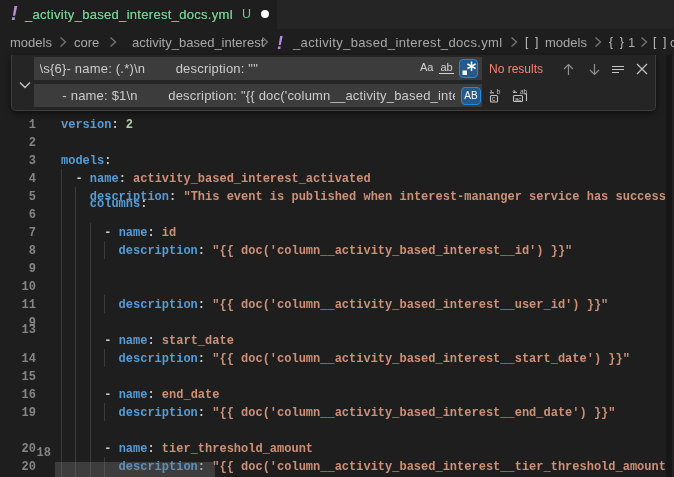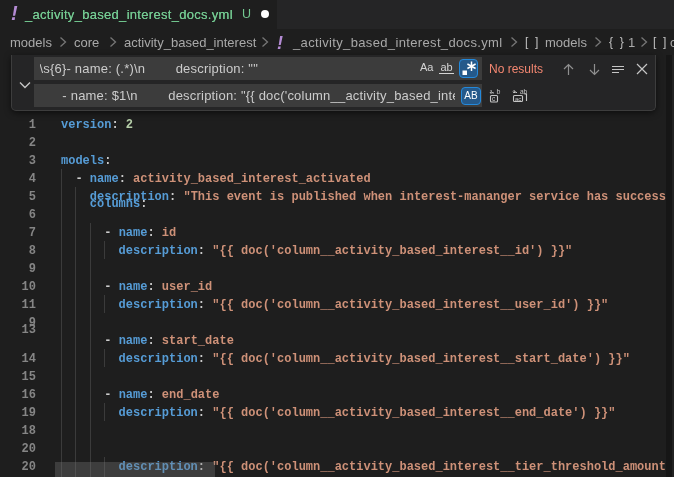--- a/index.html
+++ b/index.html
@@ -64,21 +64,21 @@
 
   <div id="crumbs">
     <span class="t" style="left:10px;">models</span>
     <svg class="sep" style="left:59px;" viewBox="0 0 8 10">
         <path d="M1.5 0.5 L6.5 5 L1.5 9.5" stroke="#767676" fill="none" stroke-width="1.3"></path>
       </svg>
     <span class="t" style="left:74px;">core</span>
     <svg class="sep" style="left:109px;" viewBox="0 0 8 10">
         <path d="M1.5 0.5 L6.5 5 L1.5 9.5" stroke="#767676" fill="none" stroke-width="1.3"></path>
       </svg>
-    <span class="t" style="left:124px;text-align:center;">activity_based_interest</span>
+    <span class="t" style="left:132px;text-align:center;">activity_based_interest</span>
     <svg class="sep" style="left:261px;" viewBox="0 0 8 10">
         <path d="M1.5 0.5 L6.5 5 L1.5 9.5" stroke="#767676" fill="none" stroke-width="1.3"></path>
       </svg>
     <span class="t" style="left:277px;top:4px;color:#b48bd4;font-weight:bold;font-style:italic;font-size:18px;">!</span>
     <span class="t" style="left:293px;letter-spacing:0.35px;">_activity_based_interest_docs.yml</span>
     <svg class="sep" style="left:510px;" viewBox="0 0 8 10">
         <path d="M1.5 0.5 L6.5 5 L1.5 9.5" stroke="#767676" fill="none" stroke-width="1.3"></path>
       </svg>
     <span class="t ic" style="left:525px;font-size:12px;">[&nbsp;&nbsp;]</span>
     <span class="t" style="left:545px;">models</span>
@@ -106,47 +106,47 @@
     <div class="ln" style="top:187px;">8</div>
     <div class="ln" style="top:205px;">9</div>
     <div class="ln" style="top:223px;">10</div>
     <div class="ln" style="top:241px;">11</div>
     <div class="ln" style="top:259px;">9</div>
     <div class="ln" style="top:266px;">13</div>
     <div class="ln" style="top:295px;">14</div>
     <div class="ln" style="top:313px;">15</div>
     <div class="ln" style="top:331px;">16</div>
     <div class="ln" style="top:349px;">19</div>
-    <div class="ln" style="top:367px;">18</div>
+    <div class="ln" style="top:389px;padding-left:15px;">18</div>
     <div class="ln" style="top:385px;">20</div>
     <div class="ln" style="top:403px;">20</div>
 
     <div class="guide" style="left:61px;top:114px;height:308px;"></div>
     <div class="guide" style="left:75px;top:132px;height:290px;"></div>
     <div class="guide" style="left:90px;top:168px;height:254px;"></div>
     <div class="guide" style="left:104px;top:186px;height:18px;"></div>
     <div class="guide" style="left:104px;top:240px;height:18px;"></div>
     <div class="guide" style="left:104px;top:294px;height:18px;"></div>
     <div class="guide" style="left:104px;top:348px;height:18px;"></div>
     <div class="guide" style="left:104px;top:402px;height:20px;"></div>
 
     <div id="code">
       <div class="cl" style="top:61px;"><span class="k">version</span><span class="p">:</span> <span class="n">2</span></div>
       <div class="cl" style="top:97px;"><span class="k">models</span><span class="p">:</span></div>
       <div class="cl" style="top:115px;">  <span class="p">-</span> <span class="k">name</span><span class="p">:</span> <span class="s">activity_based_interest_activated</span></div>
       <div class="cl" style="top:133px;">    <span class="k">description</span><span class="p">:</span> <span class="s">"This event is published when interest-mananger service has successfully activated interest"</span></div>
       <div class="cl" style="top:140px;">    <span class="k">columns</span><span class="p">:</span></div>
       <div class="cl" style="top:169px;">      <span class="p">-</span> <span class="k">name</span><span class="p">:</span> <span class="s">id</span></div>
       <div class="cl" style="top:187px;">        <span class="k">description</span><span class="p">:</span> <span class="s">"{{ doc('column__activity_based_interest__id') }}"</span></div>
-      <div class="cl" style="top:223px;">      <span class="p">-</span> <span class="k">name</span><span class="p">:</span> <span class="s">user_id</span></div>
       <div class="cl" style="top:241px;">        <span class="k">description</span><span class="p">:</span> <span class="s">"{{ doc('column__activity_based_interest__user_id') }}"</span></div>
       <div class="cl" style="top:277px;">      <span class="p">-</span> <span class="k">name</span><span class="p">:</span> <span class="s">start_date</span></div>
       <div class="cl" style="top:295px;">        <span class="k">description</span><span class="p">:</span> <span class="s">"{{ doc('column__activity_based_interest__start_date') }}"</span></div>
       <div class="cl" style="top:331px;">      <span class="p">-</span> <span class="k">name</span><span class="p">:</span> <span class="s">end_date</span></div>
       <div class="cl" style="top:349px;">        <span class="k">description</span><span class="p">:</span> <span class="s">"{{ doc('column__activity_based_interest__end_date') }}"</span></div>
+      <div class="cl" style="top:385px;">      <span class="p">-</span> <span class="k">name</span><span class="p">:</span> <span class="s">tier_threshold_amount</span></div>
       <div class="cl" style="top:403px;">        <span class="k">description</span><span class="p">:</span> <span class="s">"{{ doc('column__activity_based_interest__tier_threshold_amount') }}"</span></div>
     </div>
 
     <div id="hscroll"></div>
     <div id="rband"></div>
     <div id="redge"></div>
   </div>
 
   <div id="find">
     <svg id="chev" width="12" height="8" viewBox="0 0 12 8">

